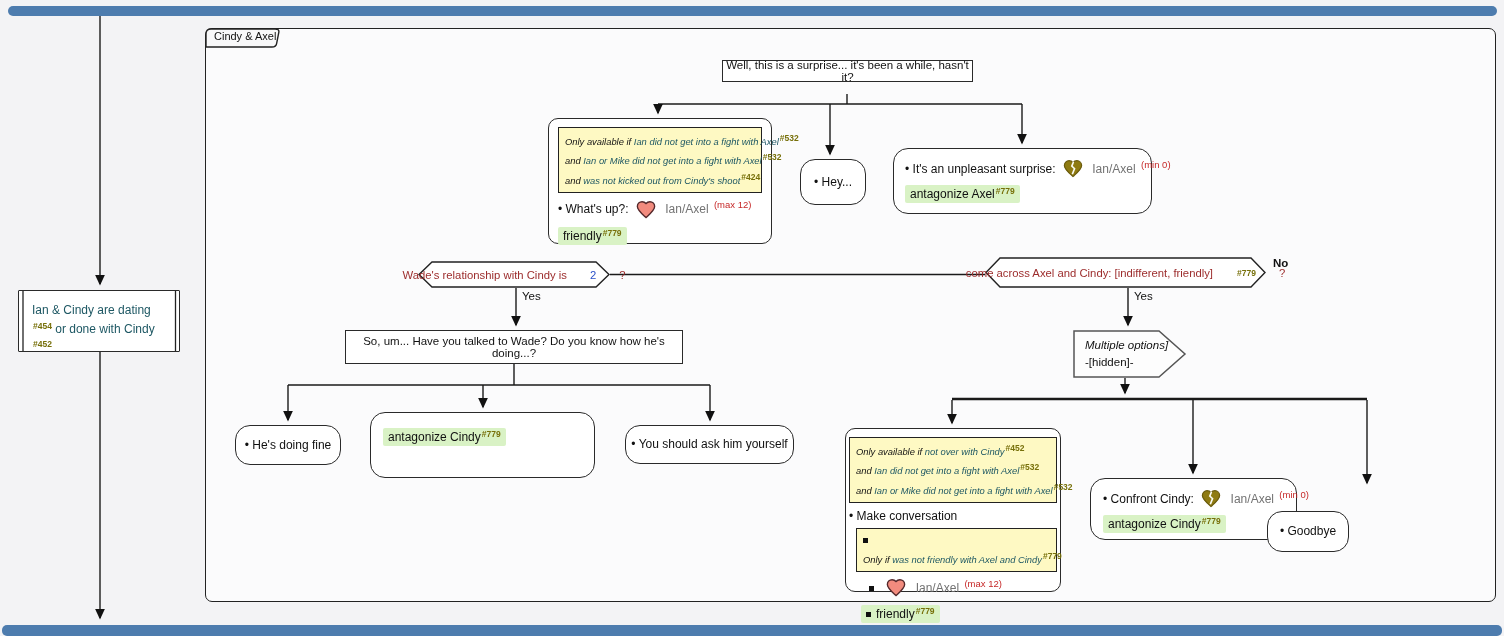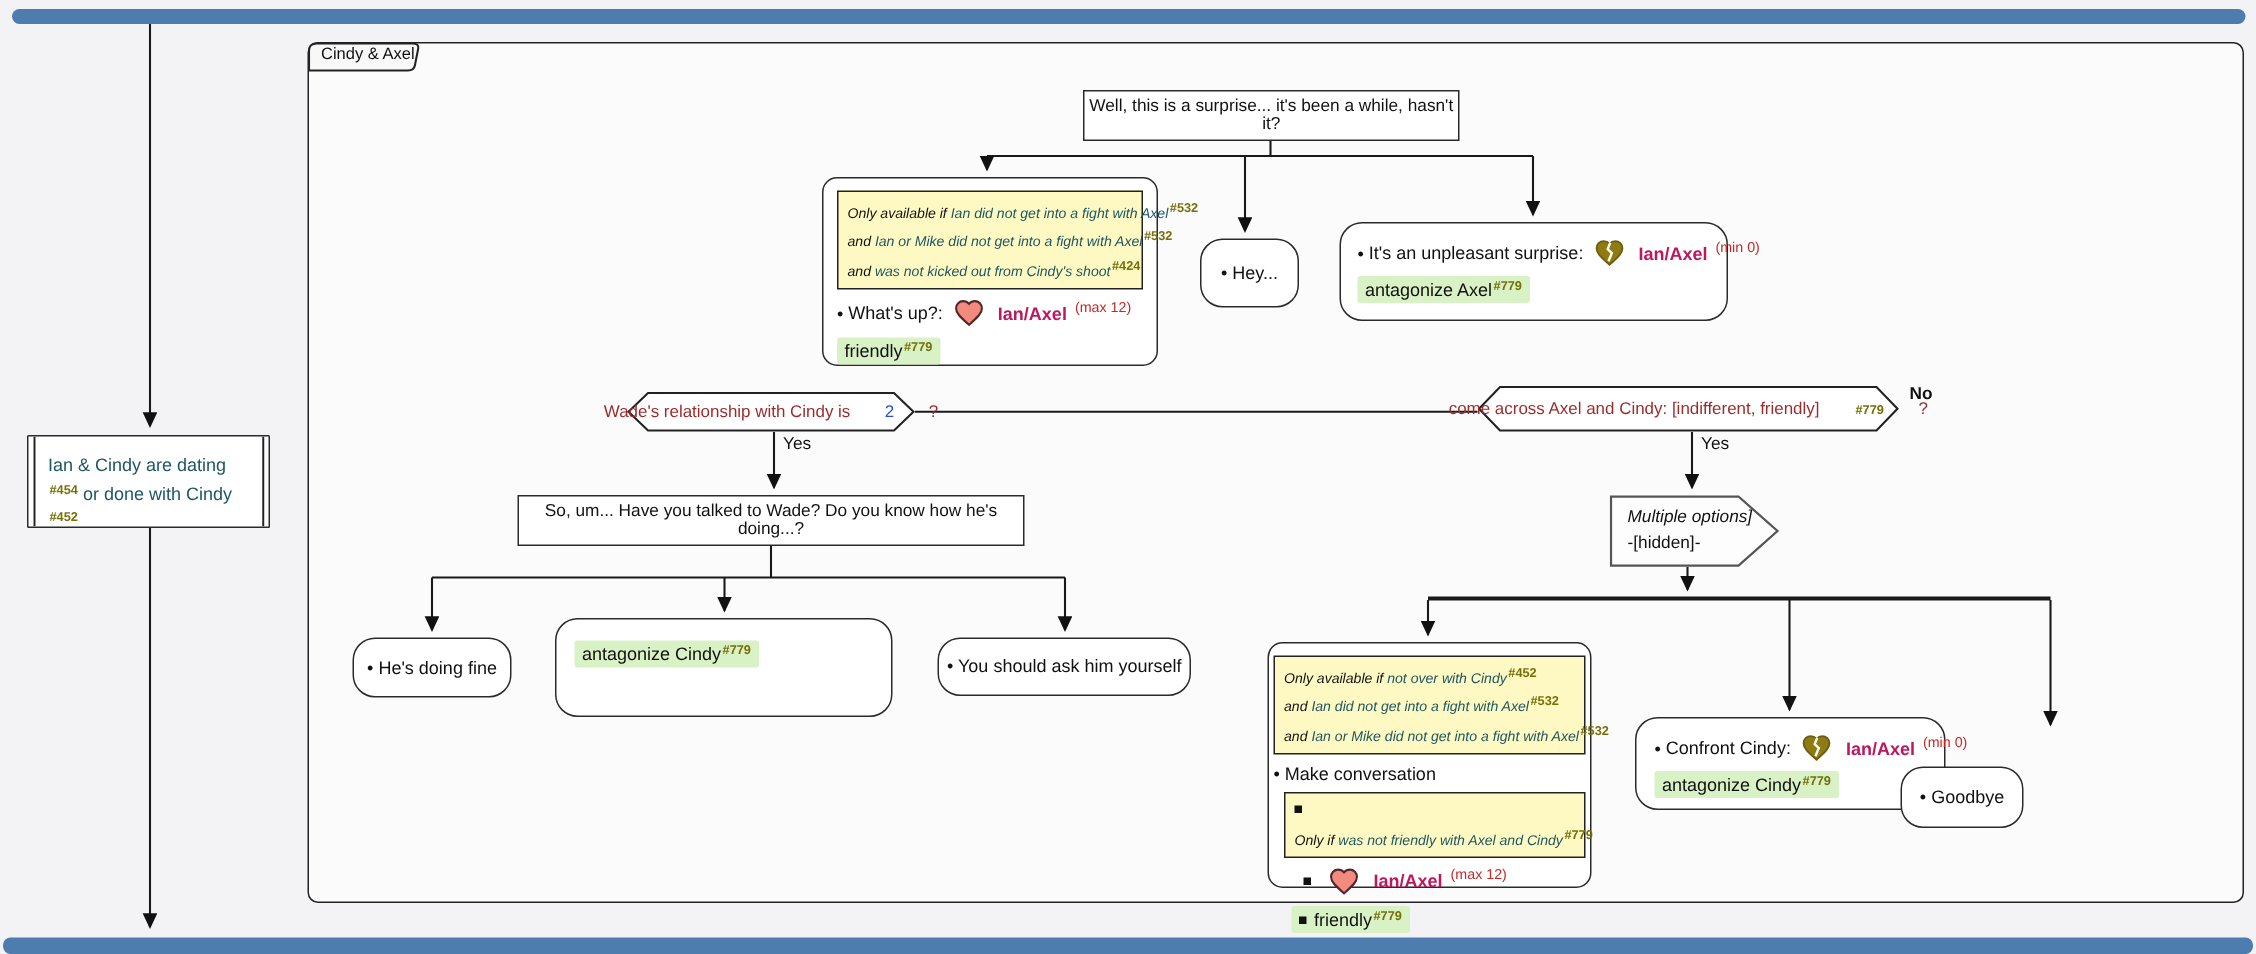--- a/index.html
+++ b/index.html
@@ -21,21 +21,21 @@
   .round-sm { border-radius:10px; }
   .round { border-radius:15px; }
   .center { display:flex; align-items:center; justify-content:center; text-align:center; }
 
   .txt { font-size:11.5px; color:#111; }
   .node-line { font-size:12px; color:#111; line-height:1.35; white-space:nowrap; }
   .bullet::before { content:"• "; color:#111; }
   .sq::before { content:""; display:inline-block; width:5px; height:5px; background:#111; margin:0 5px 1px 0; vertical-align:middle; }
 
   .teal { color:#1d5763; }
-  .rel { color:#be185d; font-weight:bold; margin-left:2px; }
+  .rel { color:#737373; font-weight:normal; margin-left:2px; }
   .limit { color:#c62828; font-size:9.5px; vertical-align:5px; margin-left:2px; }
   sup.ref { color:#77700a; font-size:8.5px; vertical-align:4px; margin-left:1px; font-style:normal; font-weight:bold; }
   .blue { color:#2b50c8; }
   .dred { color:#9c2c2c;gap:23px; }
 
   .condbox { background:#fef9c3; border:1.1px solid #222; padding:3px 6px; }
   .cond-row { font-size:9.4px; font-style:italic; line-height:1.85; white-space:nowrap; }
   .cond-row .cp { color:#111; }
   .cond-row .cc { color:#1d5763; }
 
@@ -96,21 +96,21 @@
   </div>
 
   <div class="node sharp" style="left:18px; top:290px; width:162px; height:62px; padding:10px 13px; line-height:1.55; font-size:12px; border-radius:1px;">
     <svg class="shape-svg" width="162" height="60">
       <line x1="4" y1="0" x2="4" y2="60" stroke="#222" stroke-width="1.3"></line>
       <line x1="156.5" y1="0" x2="156.5" y2="60" stroke="#222" stroke-width="1.3"></line>
     </svg>
     <span class="teal">Ian &amp; Cindy are dating </span><sup class="ref">#454</sup><span class="teal"> or done with Cindy </span><sup class="ref">#452</sup>
   </div>
 
-  <div class="node sharp center" style="left:722px; top:60px; width:251px; height:34px;">
+  <div class="node sharp center" style="left:722px; top:60px; width:251px; height:22px;">
     <span class="txt">Well, this is a surprise... it's been a while, hasn't it?</span>
   </div>
 
   <div class="node round-sm" style="left:548px; top:118px; width:224px; height:126px; padding:8px 9px;">
     <div class="condbox">
       <div class="cond-row"><span class="cp">Only available if </span><span class="cc">Ian did not get into a fight with Axel</span><sup class="ref">#532</sup></div>
       <div class="cond-row"><span class="cp">and </span><span class="cc">Ian or Mike did not get into a fight with Axel</span><sup class="ref">#532</sup></div>
       <div class="cond-row"><span class="cp">and </span><span class="cc">was not kicked out from Cindy's shoot</span><sup class="ref">#424</sup></div>
     </div>
     <div class="node-line bullet" style="margin-top:6px;">

